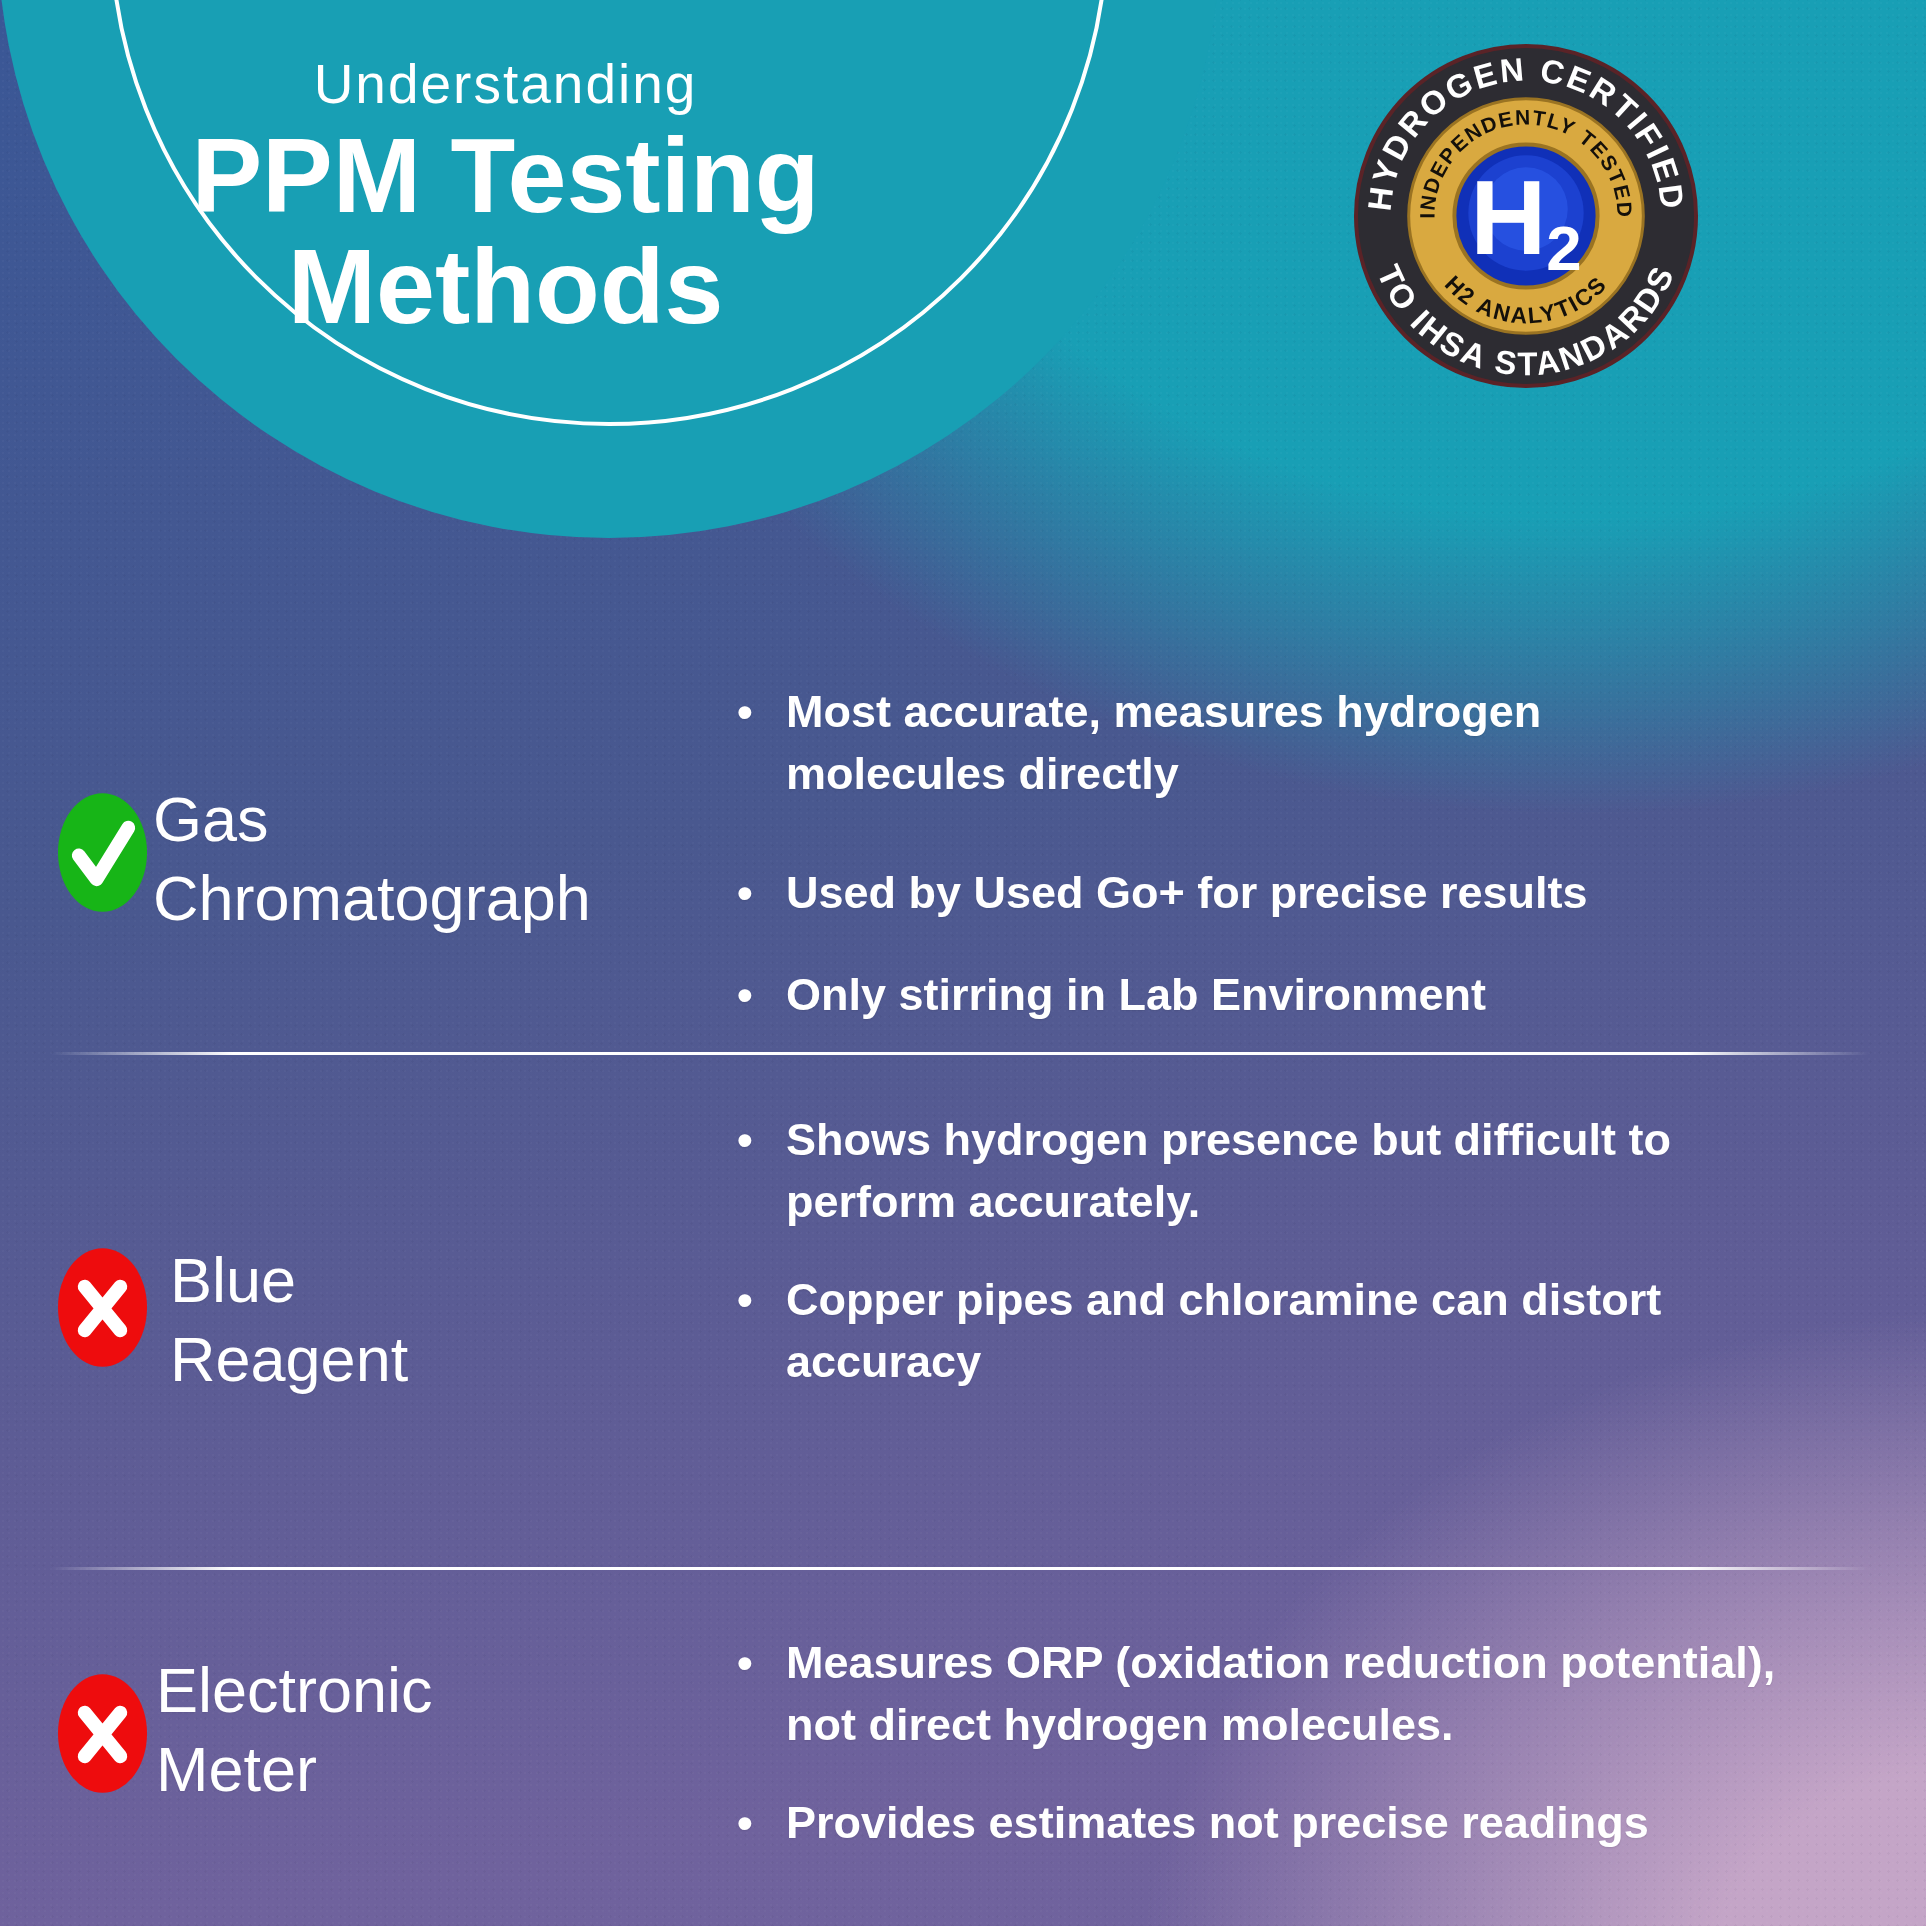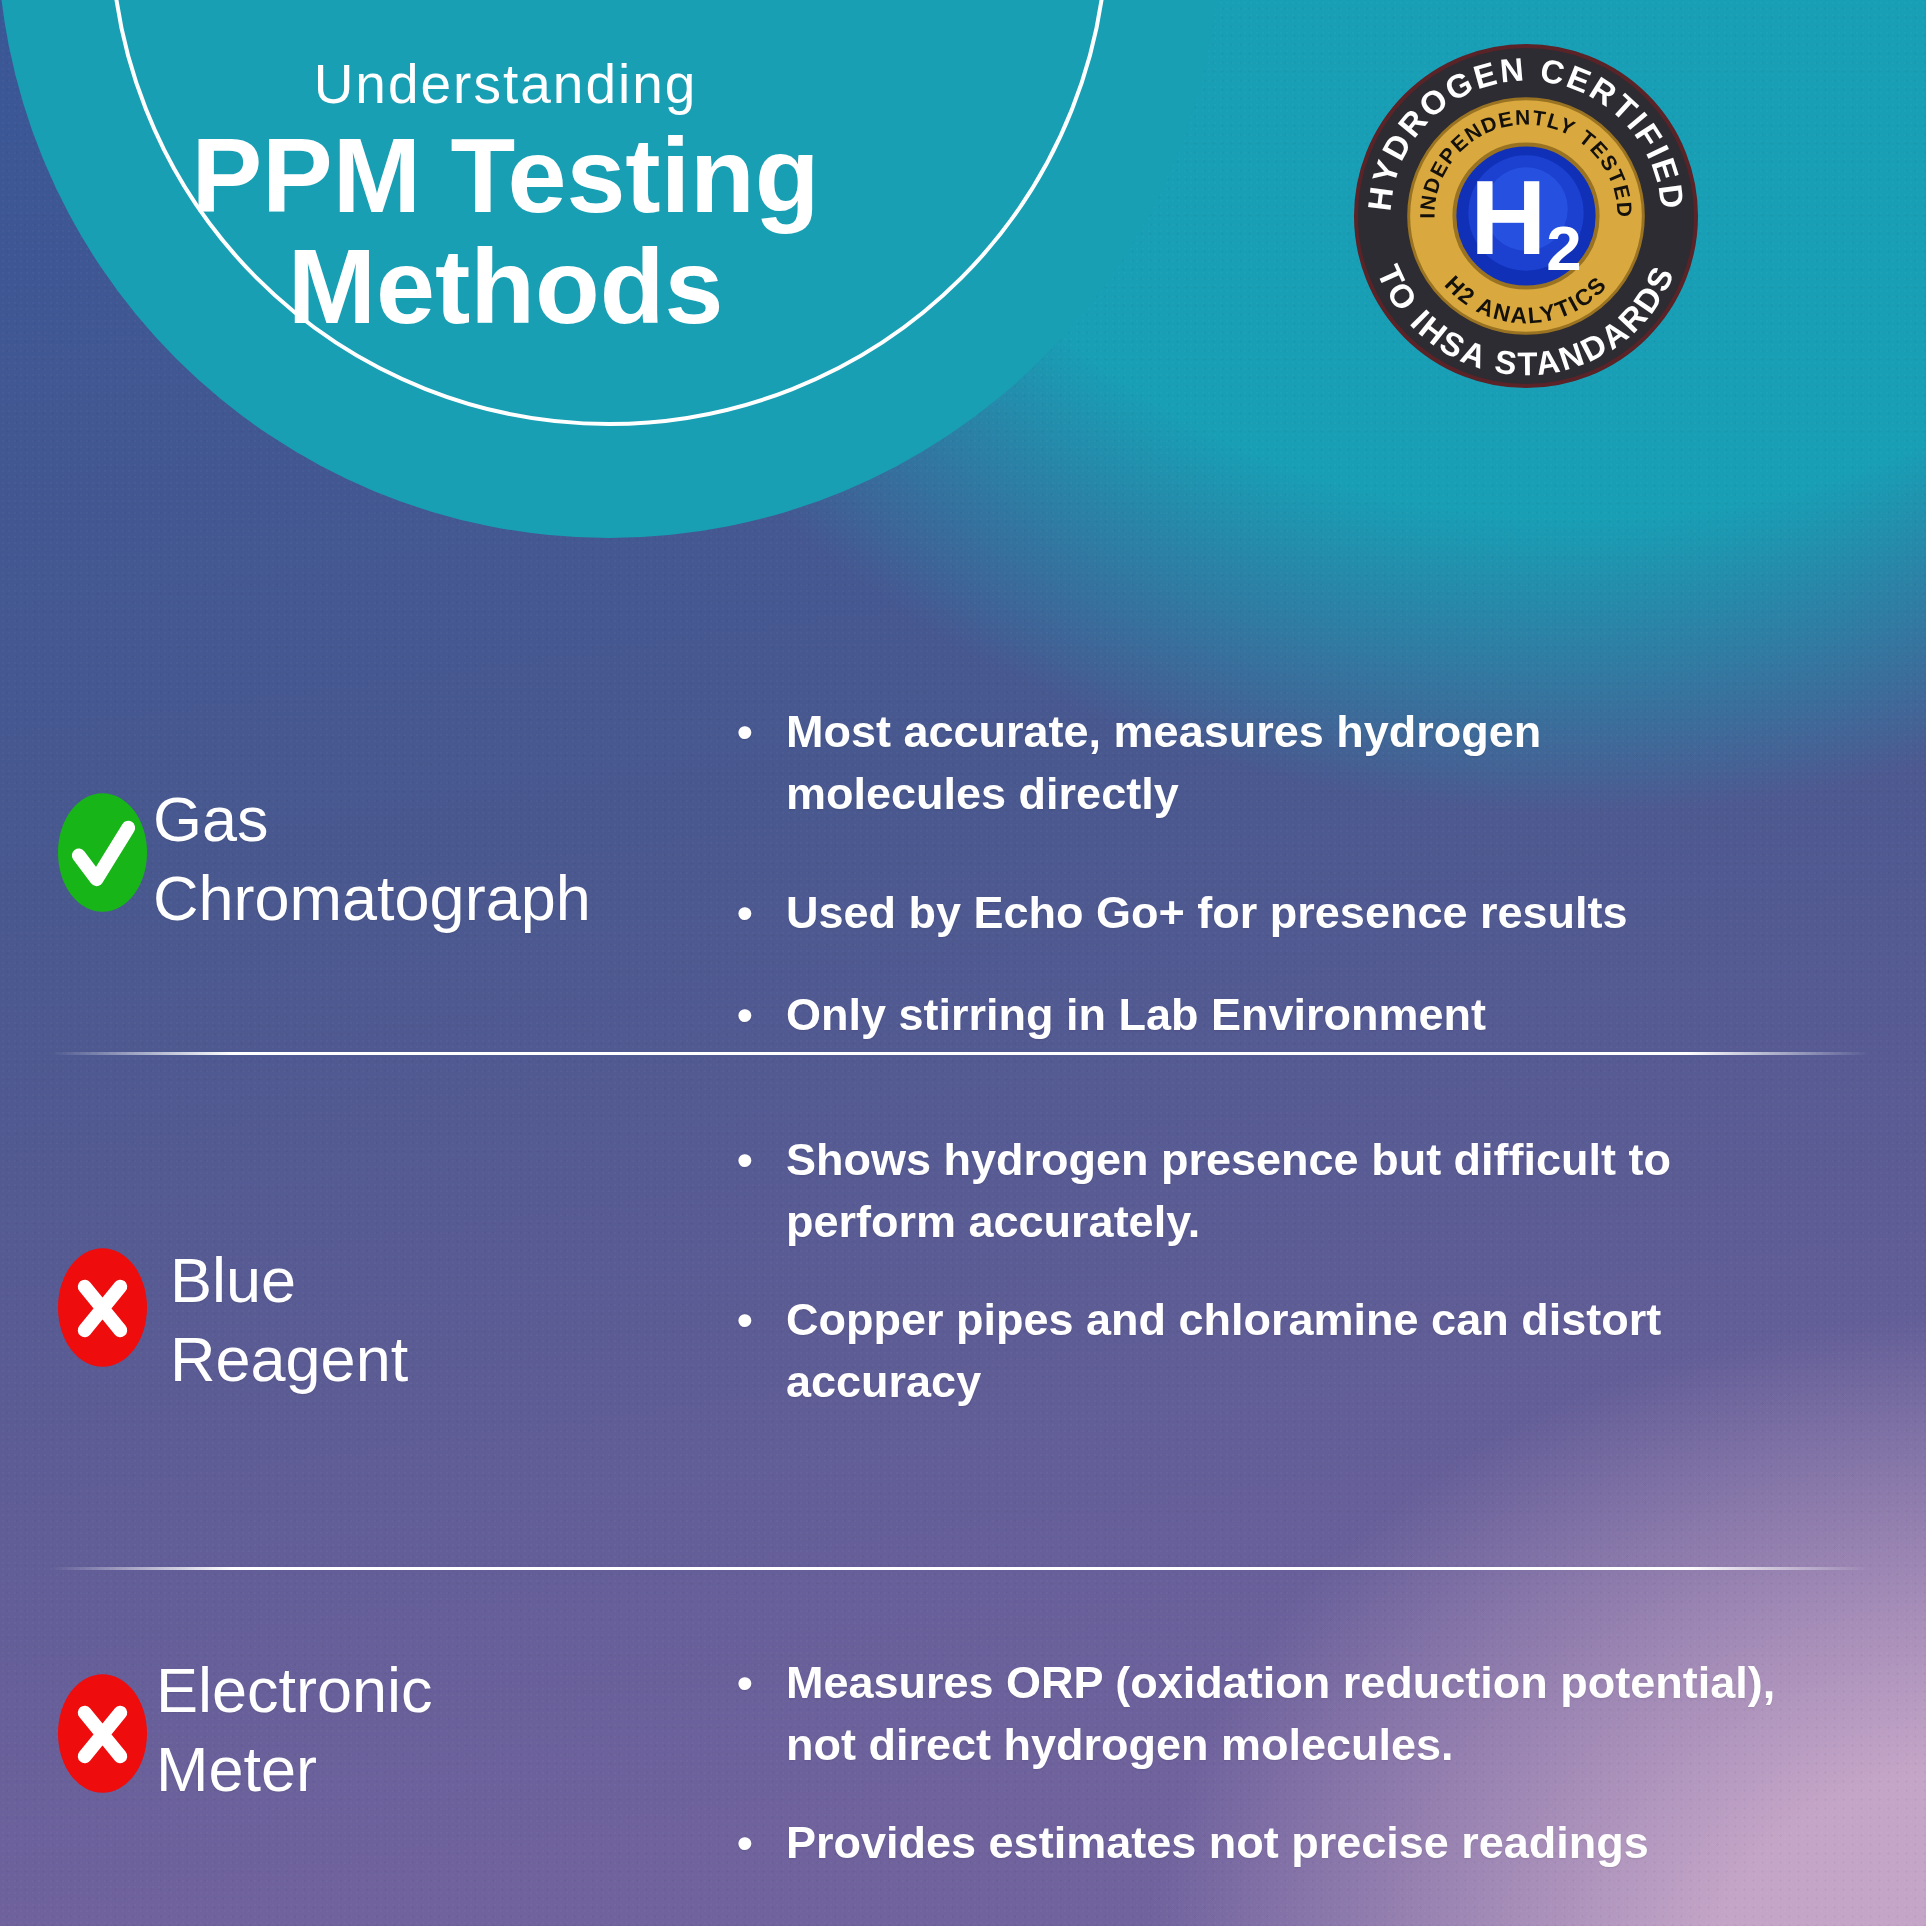--- a/index.html
+++ b/index.html
@@ -30,21 +30,21 @@
   
   .badge{position:absolute;left:1352px;top:42px;width:348px;height:348px;}
 
   
   .verdict-icon{position:absolute;width:91px;height:121px;}
   .sec-label{position:absolute;color:#fff;font-size:63px;font-weight:400;line-height:79px;
     white-space:pre-line;letter-spacing:0px;text-shadow:0 1px 2px rgba(0,0,0,0.08);}
   .bullets{position:absolute;left:735px;width:1188px;list-style:none;margin:0;padding:0;
     color:#fff;font-size:45px;font-weight:700;line-height:62px;}
   .bullets li{position:relative;padding-left:51px;white-space:pre-line;
-    text-shadow:0 1px 2px rgba(0,0,0,0.10);margin-top:20px;}
+    text-shadow:0 1px 2px rgba(0,0,0,0.10);}
   .bullets li::before{content:"•";position:absolute;left:2px;top:0;font-size:45px;}
   #s1-icon{left:57px;top:792px;}   #s1-label{left:153px;top:780px;}
   #s1-bullets{top:681px;} #s1-bullets li:nth-child(1){margin-bottom:57px;}
   #s1-bullets li:nth-child(2){margin-bottom:40px;}
   #s2-icon{left:57px;top:1247px;}  #s2-label{left:170px;top:1241px;}
   #s2-bullets{top:1109px;} #s2-bullets li:nth-child(1){margin-bottom:36px;}
   #s2-bullets li:nth-child(2){margin-bottom:36px;}
   #s3-icon{left:57px;top:1673px;}  #s3-label{left:156px;top:1651px;}
   #s3-bullets{top:1632px;} #s3-bullets li:nth-child(1){margin-bottom:36px;}
 
@@ -93,21 +93,21 @@
 
 <svg id="s1-icon" class="verdict-icon" viewBox="0 0 92 122">
   <ellipse cx="46" cy="61" rx="45" ry="60" fill="#17b517"></ellipse>
   <path d="M22 64 L40 88 L72 36" fill="none" stroke="#ffffff" stroke-width="14" stroke-linecap="round" stroke-linejoin="round"></path>
 </svg>
 <div id="s1-label" class="sec-label">Gas
 Chromatograph</div>
 <ul id="s1-bullets" class="bullets">
   <li>Most accurate, measures hydrogen
 molecules directly</li>
-  <li>Used by Echo Go+ for presence results</li>
+  <li>Used by Used Go+ for precise results</li>
   <li>Only stirring in Lab Environment</li>
 </ul>
 
 <div id="divider-1" class="divider"></div>
 
 <svg id="s2-icon" class="verdict-icon" viewBox="0 0 92 122">
   <ellipse cx="46" cy="61" rx="45" ry="60" fill="#ee0c0d"></ellipse>
   <path d="M28 40 L64 84 M64 40 L28 84" fill="none" stroke="#ffffff" stroke-width="14" stroke-linecap="round"></path>
 </svg>
 <div id="s2-label" class="sec-label">Blue

